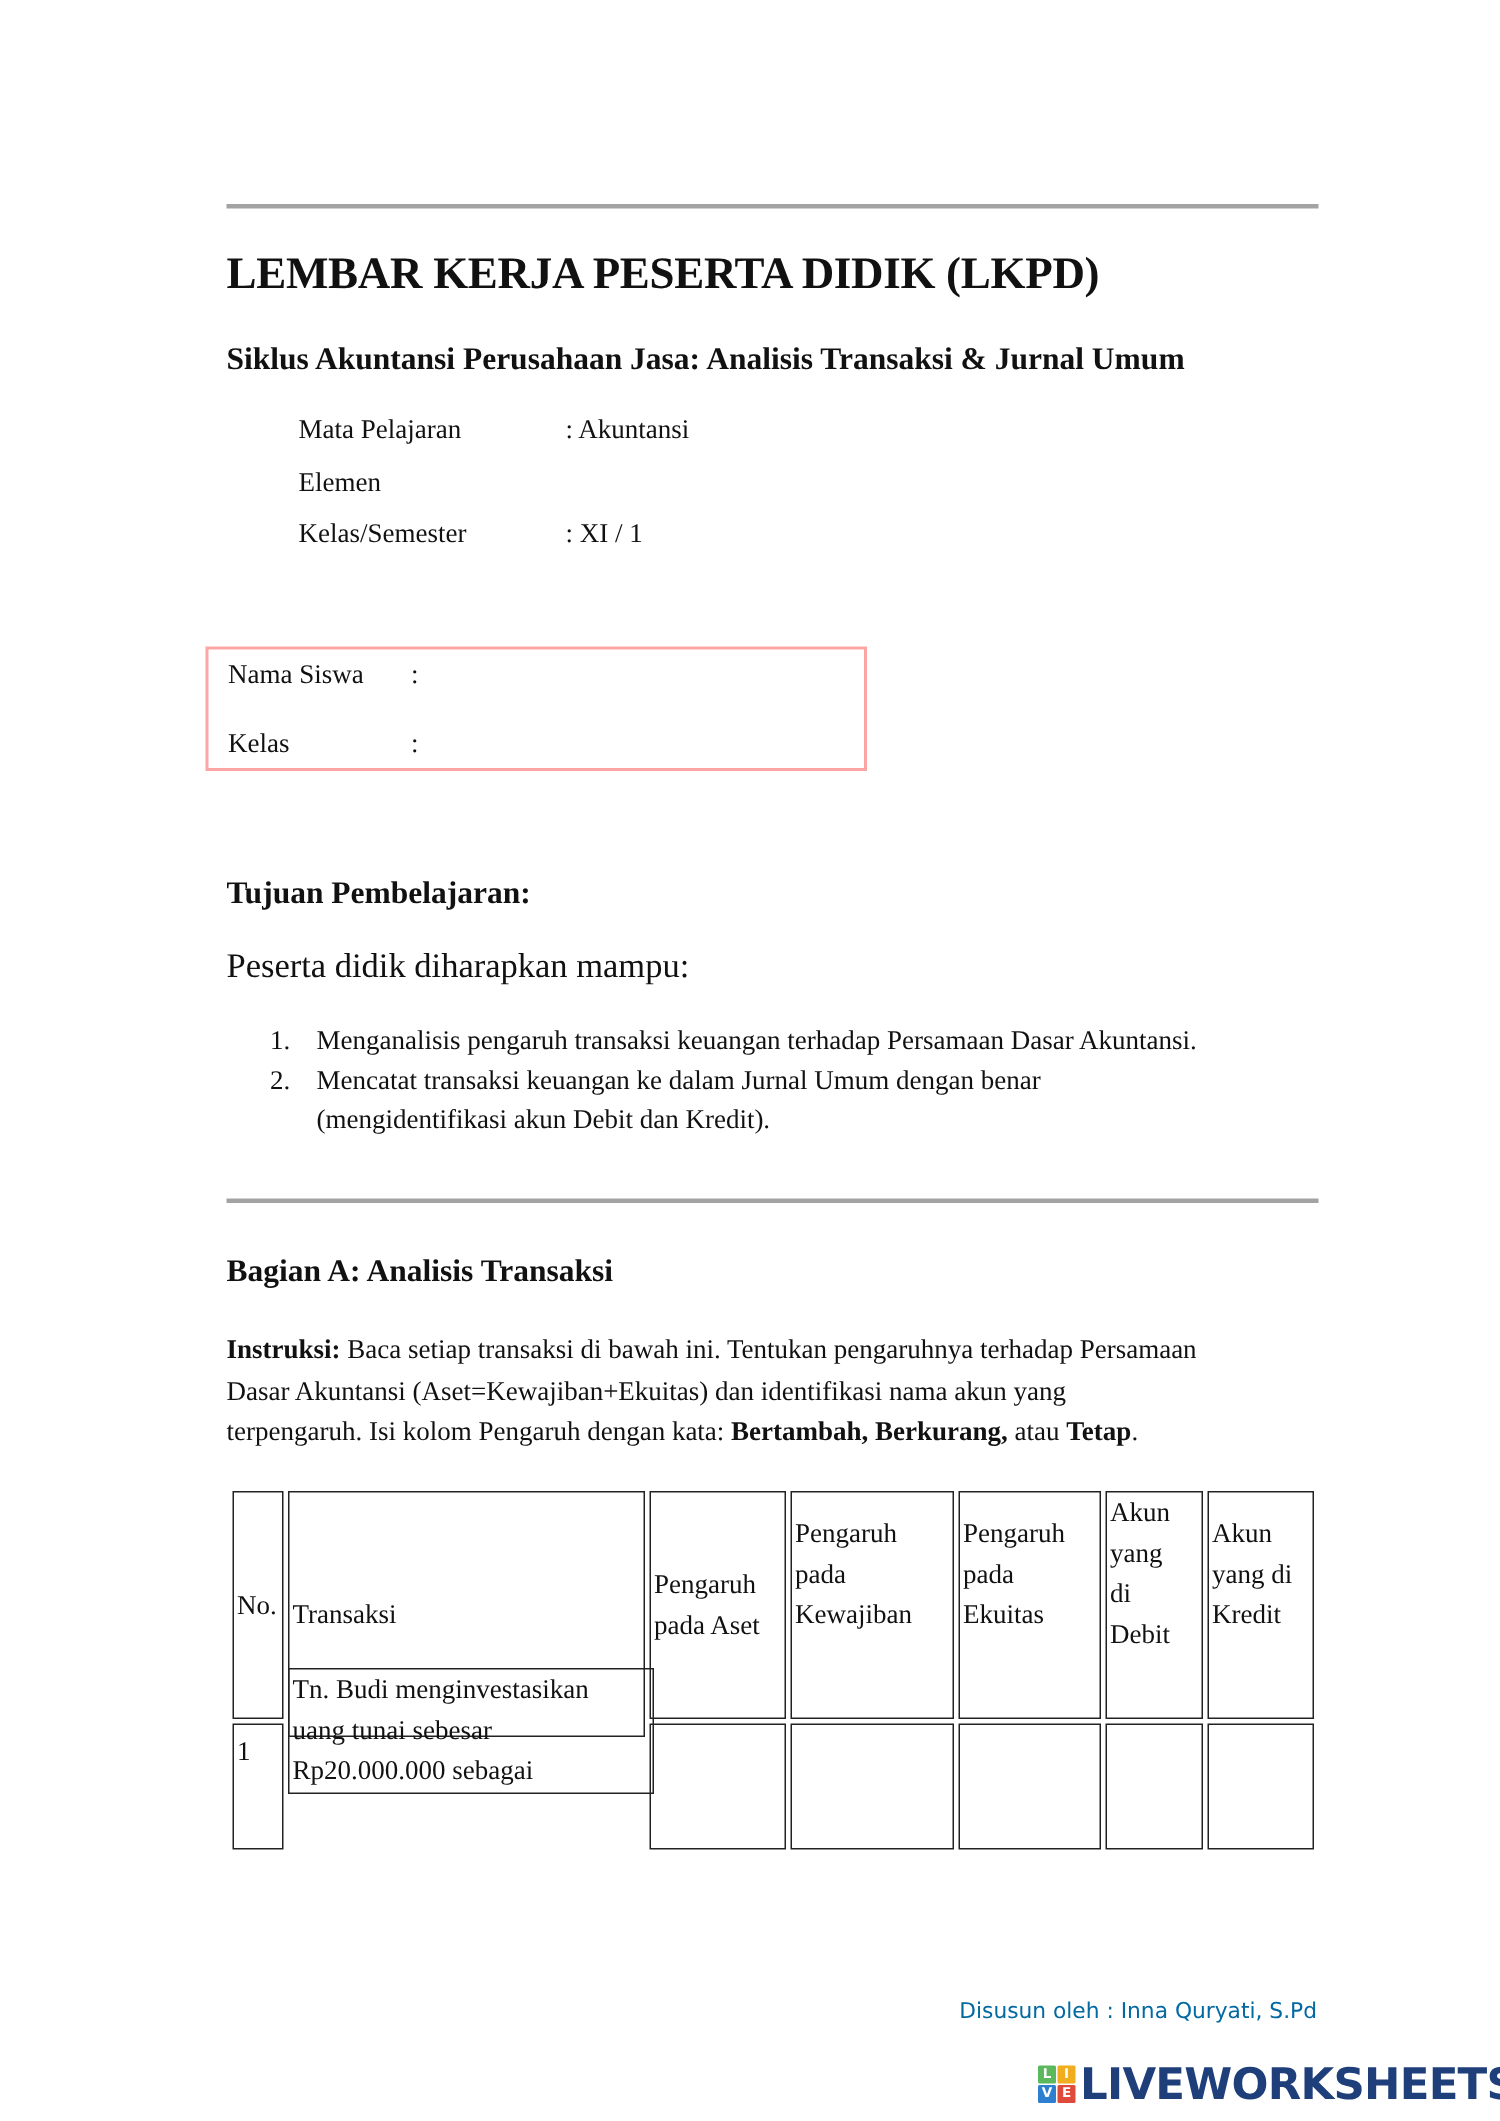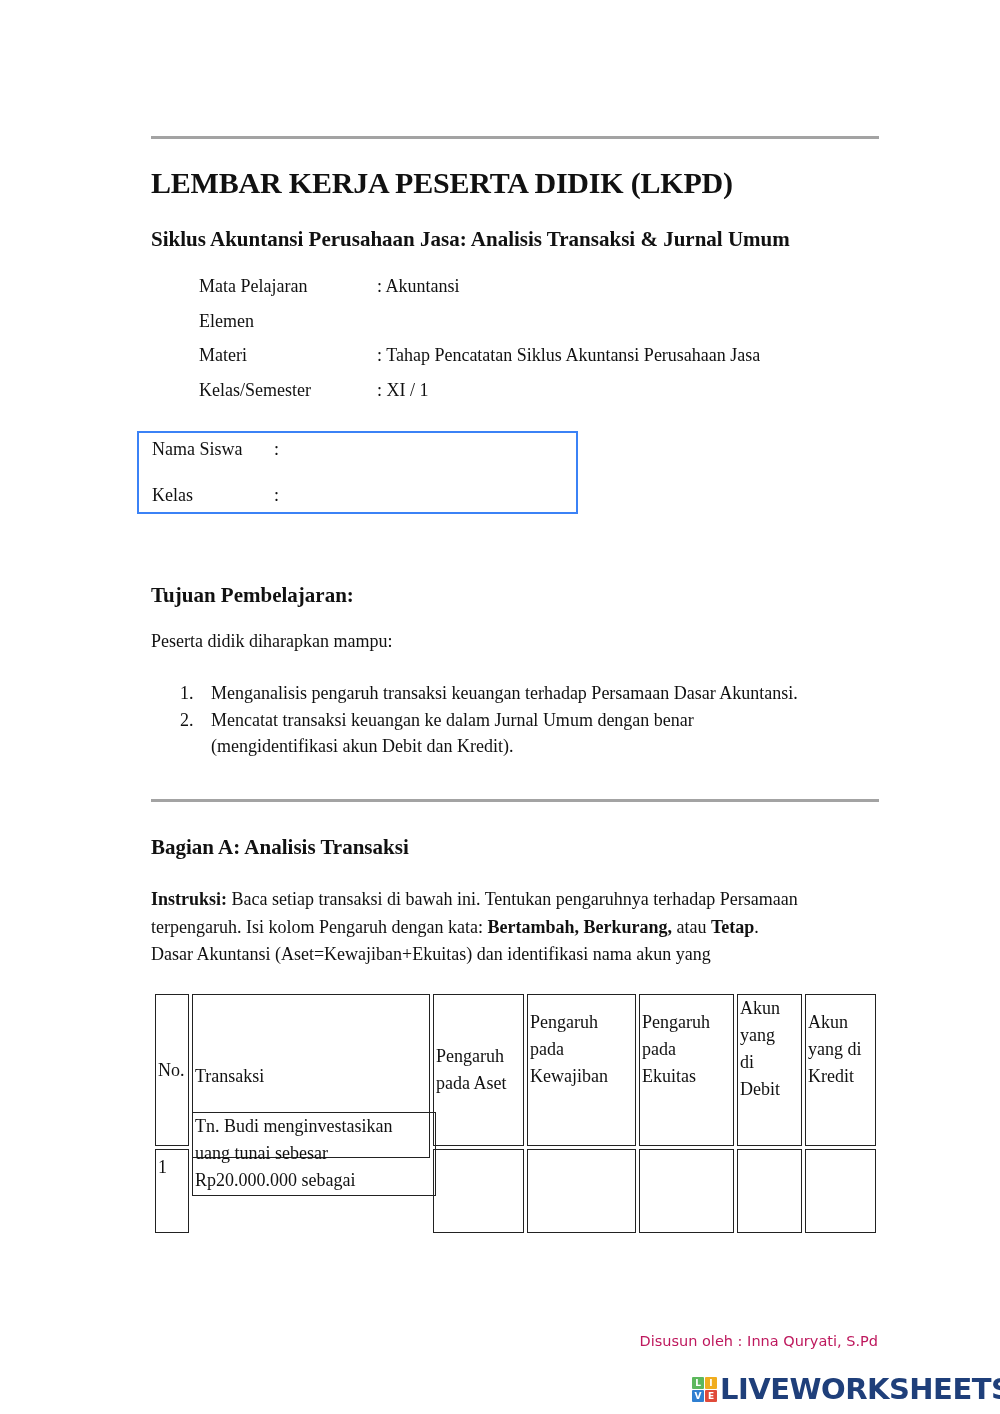--- a/index.html
+++ b/index.html
@@ -9,38 +9,38 @@
   }
   .abs { position: absolute; }
   .hr { position: absolute; left: 151px; width: 728px; height: 3px; background: #a3a3a3; }
   .title { left: 151px; top: 166px; font-size: 30px; font-weight: bold; letter-spacing: -0.2px; white-space: nowrap; }
   .subtitle { left: 151px; top: 227px; font-size: 21px; font-weight: bold; white-space: nowrap; }
   .meta { left: 199px; top: 276px; font-size: 18px; }
   .meta-row { height: 34.7px; display: flex; white-space: nowrap; gap: 46px; }
   .meta-label { width: 132px; }
   .student-box {
     left: 137px; top: 431px; width: 441px; height: 83px;
-    border: 2px solid #3b82f6; box-sizing: border-box;
+    border: 2px solid #fca5a5; box-sizing: border-box;
     font-size: 18px;
   }
   .student-row { position: absolute; left: 13px; display: flex; white-space: nowrap; }
   .student-label { width: 122px; }
   .h2 { left: 151px; font-size: 21px; font-weight: bold; white-space: nowrap; }
-  .para { left: 151px; font-size: 18px; white-space: nowrap; }
+  .para { left: 151px; font-size: 23px; white-space: nowrap; }
   .objectives { left: 180px; top: 680px; font-size: 18px; line-height: 26.5px; }
   .obj-item { display: flex; }
   .obj-num { width: 31px; }
   .instr { left: 151px; top: 886px; font-size: 18px; line-height: 27.5px; width: 740px; }
   .cell {
     position: absolute; border: 1.5px solid #222; box-sizing: border-box;
     font-size: 18px; line-height: 27px; padding: 0 2px; overflow: hidden;
   }
   .footer-credit {
     right: 122px; top: 1333px; font-family: "DejaVu Sans", "Liberation Sans", sans-serif;
-    font-size: 14.5px; color: #be185d; white-space: nowrap; margin-left: 40px;
+    font-size: 14.5px; color: #0369a1; white-space: nowrap; margin-left: 40px;
   }
   .logo { left: 692px; top: 1374px; display: flex; align-items: center; }
   .logo-grid { display: grid; grid-template-columns: 12px 12px; grid-template-rows: 12px 12px; gap: 1px; margin-right: 3px; }
   .logo-sq {
     font-family: "DejaVu Sans", sans-serif; font-size: 9px; font-weight: bold; color: #fff;
     display: flex; align-items: center; justify-content: center; border-radius: 1px;
   }
   .logo-text {
     font-family: "DejaVu Sans", "Liberation Sans", sans-serif; font-weight: bold;
     font-size: 29px; color: #1f3f7a; letter-spacing: -0.5px; line-height: 30px;
@@ -54,24 +54,20 @@
 <div class="abs title">LEMBAR KERJA PESERTA DIDIK (LKPD)</div>
 <div class="abs subtitle">Siklus Akuntansi Perusahaan Jasa: Analisis Transaksi &amp; Jurnal Umum</div>
 
 <div class="abs meta">
   <div class="meta-row">
     <span class="meta-label">Mata Pelajaran</span>
     <span>: Akuntansi</span>
   </div>
   <div class="meta-row">
     <span class="meta-label">Elemen</span>
-  </div>
-  <div class="meta-row">
-    <span class="meta-label">Materi</span>
-    <span>: Tahap Pencatatan Siklus Akuntansi Perusahaan Jasa</span>
   </div>
   <div class="meta-row">
     <span class="meta-label">Kelas/Semester</span>
     <span>: XI / 1</span>
   </div>
 </div>
 
 <div class="abs student-box">
   <div class="student-row" style="top:6px;">
     <span class="student-label">Nama Siswa</span>
@@ -99,22 +95,22 @@
       <span>(mengidentifikasi akun Debit dan Kredit).</span>
     </span>
   </div>
 </div>
 
 <div class="hr" style="top:799px;"></div>
 
 <div class="abs h2" style="top:835px;">Bagian A: Analisis Transaksi</div>
 <div class="abs instr">
   <div><b>Instruksi:</b><span> Baca setiap transaksi di bawah ini. Tentukan pengaruhnya terhadap Persamaan</span></div>
+  <div>Dasar Akuntansi (Aset=Kewajiban+Ekuitas) dan identifikasi nama akun yang</div>
   <div><span>terpengaruh. Isi kolom Pengaruh dengan kata: </span><b>Bertambah, Berkurang,</b><span> atau </span><b>Tetap</b><span>.</span></div>
-  <div>Dasar Akuntansi (Aset=Kewajiban+Ekuitas) dan identifikasi nama akun yang</div>
 </div>
 
 <div>
   <div class="cell" style="left:155px;top:994px;width:34px;height:152px;display:flex;align-items:center;text-align:right;">
     <span>No.</span>
   </div>
   <div class="cell" style="left:192px;top:994px;width:238px;height:164px;display:flex;align-items:center;">
     <span>Transaksi</span>
   </div>
   <div class="cell" style="left:433px;top:994px;width:91px;height:152px;display:flex;align-items:center;">

